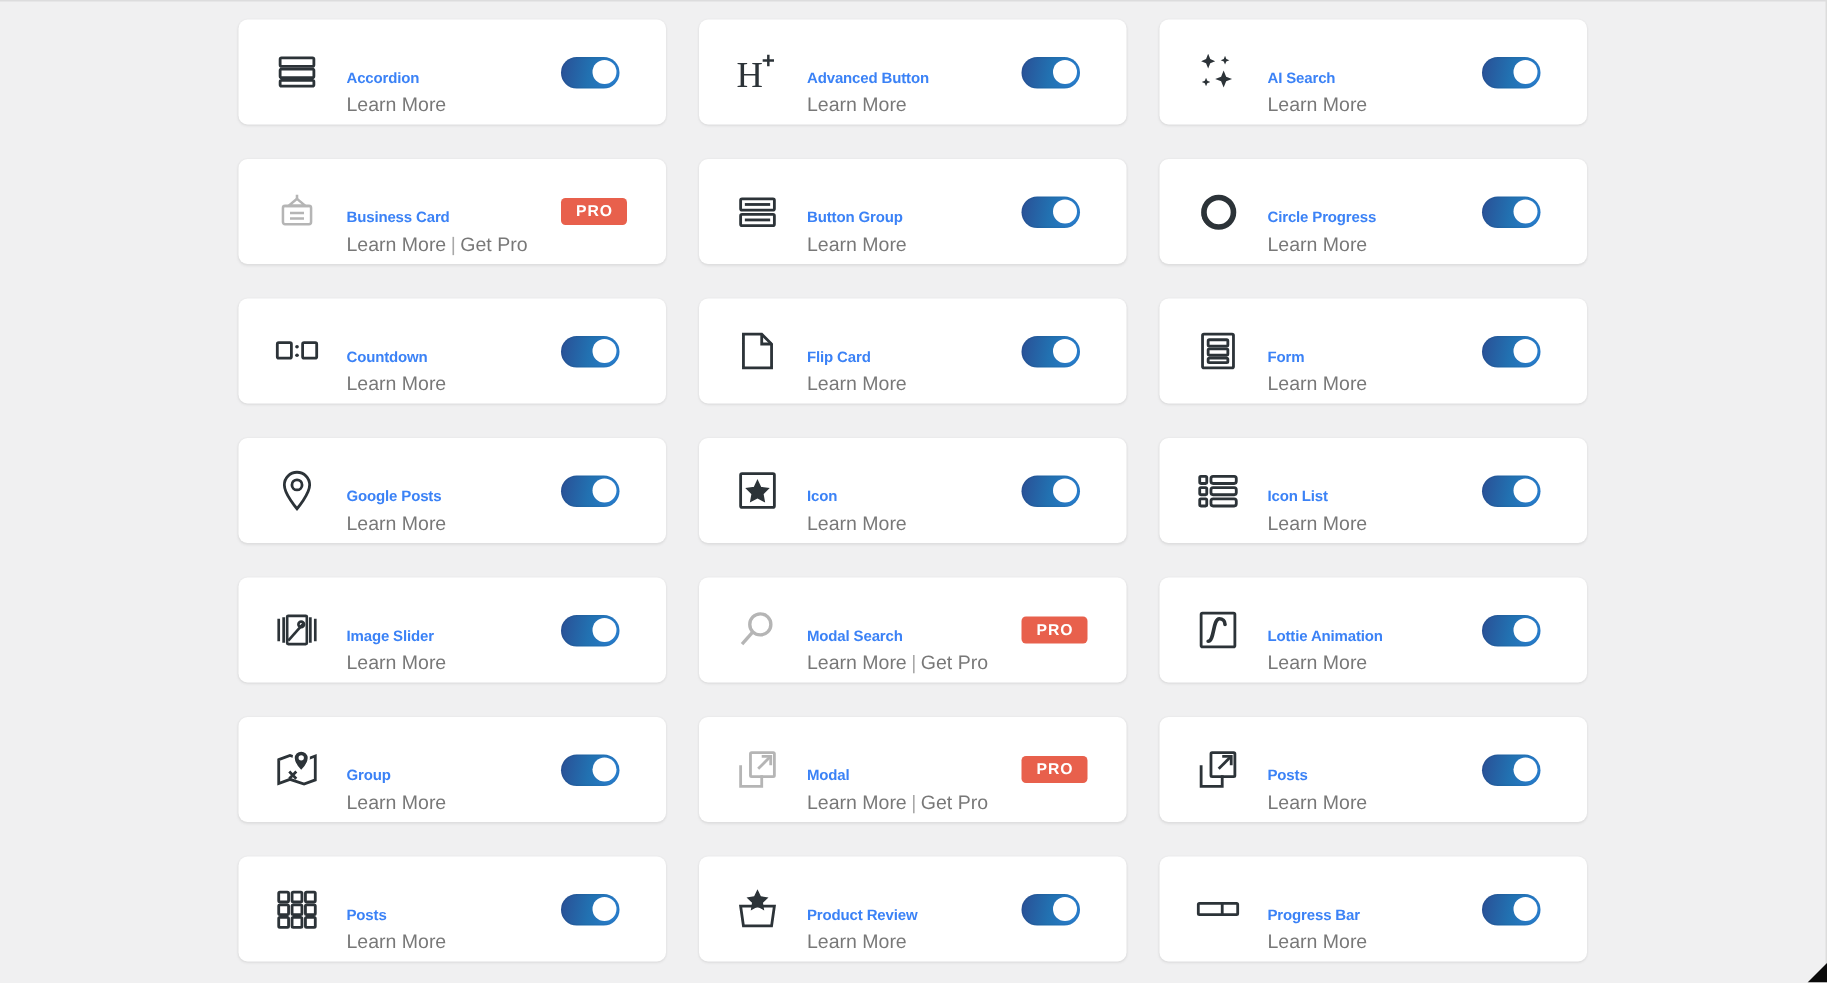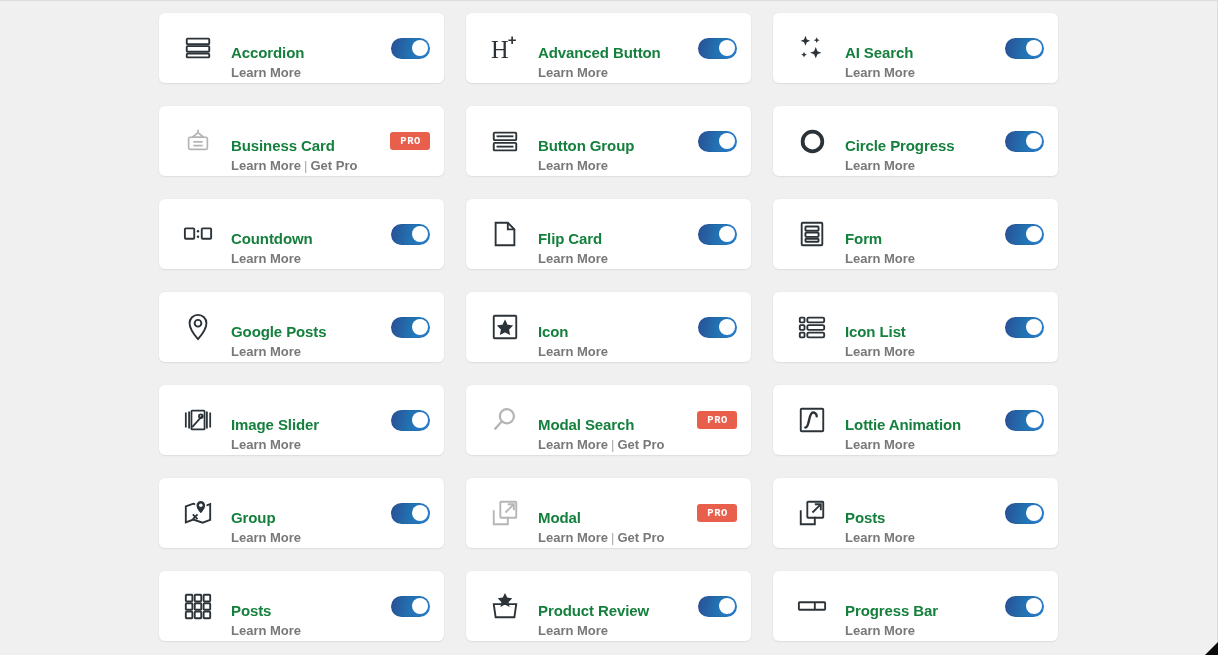--- a/index.html
+++ b/index.html
@@ -63,51 +63,49 @@
   .card-icon svg { display: block; }
   .card-body {
     flex: 1 1 auto;
     min-width: 0;
     padding-left: 13px;
     display: flex;
     flex-direction: column;
     justify-content: center;
   }
   .card-title {
-    font-size: 15px;
+    font-size: 10px;
     font-weight: bold;
-    color: #15803d;
+    color: #3b82f6;
     line-height: 1.25;
     letter-spacing: -0.1px;
     white-space: nowrap;
     margin-top: 30px;
   }
   .card-links {
     margin-top: 3px;
     font-size: 13px;
     color: #787878;
     line-height: 1.3;
     white-space: nowrap;
   }
   .card-links a {
     color: #787878;
     text-decoration: none;
-    font-weight: bold;
   }
   .card-links .sep {
     color: #a8a8a8;
     padding: 0 3px;
   }
   .card-action {
     flex: 0 0 auto;
     display: flex;
     align-items: center;
-    justify-content: flex-end;
+    justify-content: flex-start;
     width: 56px;
-    font-family: Liberation Mono, monospace;
   }
   .toggle {
     position: relative;
     width: 39px; height: 21px;
     border-radius: 11px;
     background: linear-gradient(100deg, #2a4f95 0%, #2271b1 48%, #2a7fd0 100%);
     cursor: pointer;
     box-shadow: inset 0 0 0 1px rgba(0,0,0,0.04);
   }
   .toggle .knob {

